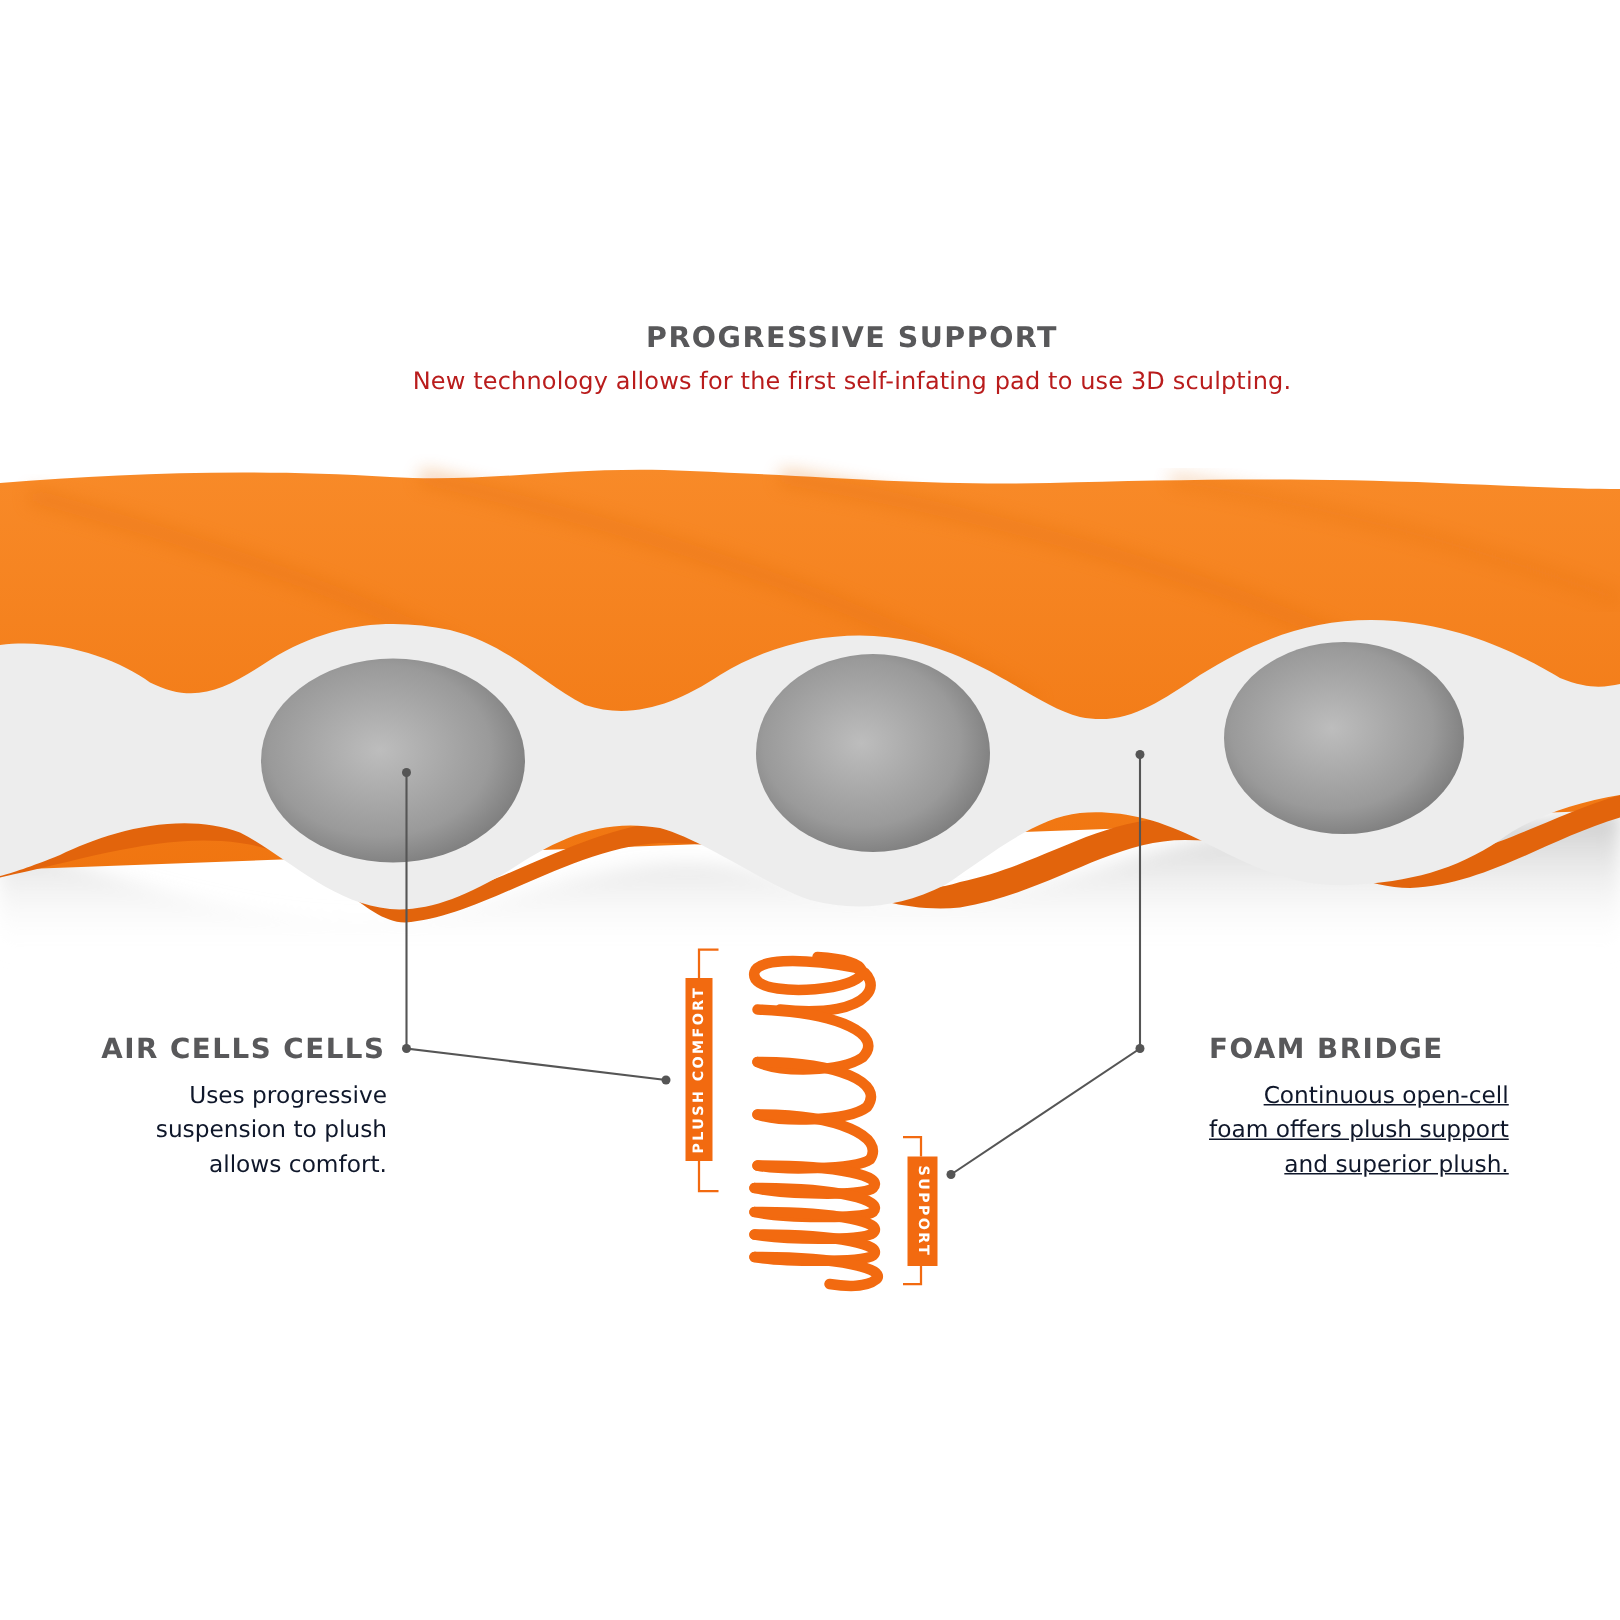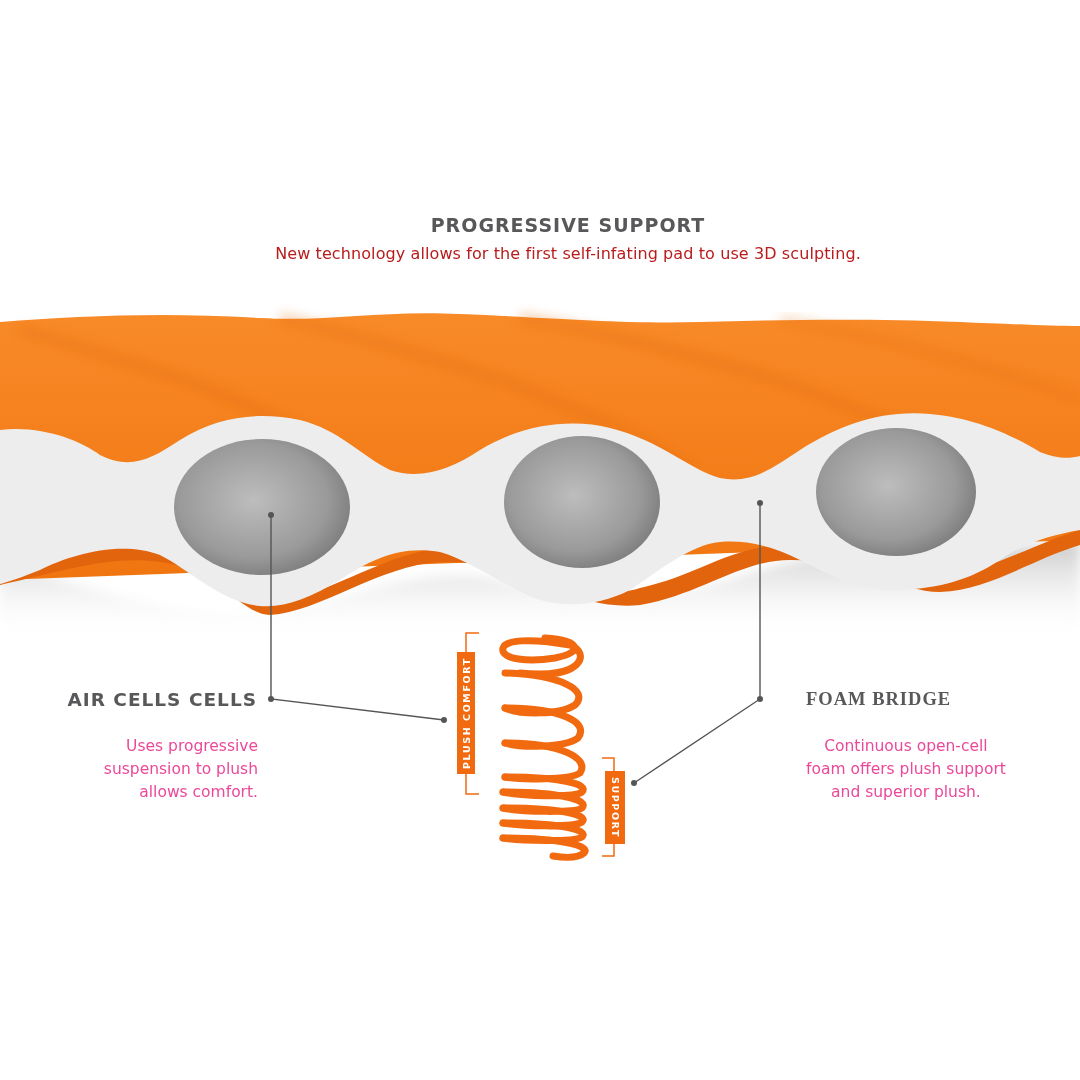--- a/index.html
+++ b/index.html
@@ -13,26 +13,26 @@
     font-size:19px; font-weight:bold; letter-spacing:1px; color:#58585a;
   }
   .subtitle {
     left:0; width:1080px; top:244px; text-align:center;
     font-size:16px; color:#b91c1c; letter-spacing:0.1px;
   }
   .callout-h {
     font-size:18.5px; font-weight:bold; letter-spacing:1px; color:#58585a; white-space:nowrap;
   }
   .callout-p {
-    font-size:15.5px; line-height:23px; color:#ec4899; white-space:nowrap;margin-top:16px;
+    font-size:15.5px; line-height:23px; color:#0f172a; white-space:nowrap;
   }
   #left-h { right:823px; top:689px; }
   #left-p { right:822px; top:719px; text-align:right; }
-  #right-h { left:778px; top:689px;font-family:Liberation Serif, serif; }
-  #right-p { left:778px; top:719px; text-align:center; }
+  #right-h { left:778px; top:689px; }
+  #right-p { left:778px; top:719px; text-align:right;text-decoration:underline; }
   svg.art { position:absolute; left:0; top:0; }
   .tag {
     position:absolute; background:#f26a10; color:#fff; font-weight:bold;
     font-size:9.5px; letter-spacing:1.6px; display:flex; align-items:center; justify-content:center;
     writing-mode:vertical-rl;
   }
   #tag-plush { left:457px; top:652px; width:18px; height:122px; transform:rotate(180deg); }
   #tag-support { left:605px; top:771px; width:20px; height:73px; }
 </style>
 </head>

